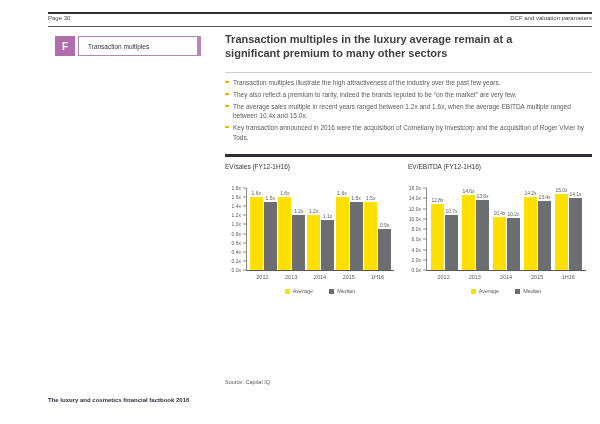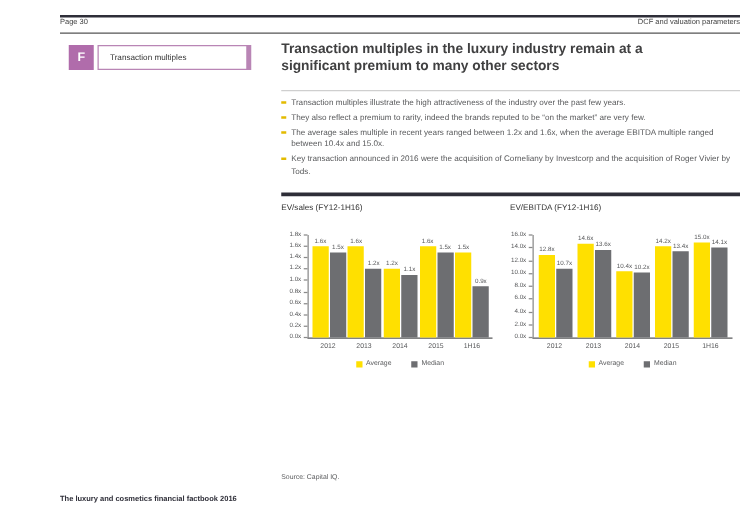--- a/index.html
+++ b/index.html
@@ -75,21 +75,21 @@
 <div class="abs rule-top"></div>
 <div class="abs hdr-left">Page 30</div>
 <div class="abs hdr-right">DCF and valuation parameters</div>
 <div class="abs rule-sub"></div>
 
 <div class="abs tab-letter">F</div>
 <div class="abs tab-box">
   <span>Transaction multiples</span>
 </div>
 
-<div class="abs page-title">Transaction multiples in the luxury industry remain at a significant premium to many other sectors</div>
+<div class="abs page-title">Transaction multiples in the luxury average remain at a significant premium to many other sectors</div>
 
 <div class="abs rule-bullets"></div>
 <div class="abs bullets">
     <div class="bullet">
       <div class="mark"></div>
       <div class="txt">Transaction multiples illustrate the high attractiveness of the industry over the past few years.</div>
     </div>
     <div class="bullet">
       <div class="mark"></div>
       <div class="txt">They also reflect a premium to rarity, indeed the brands reputed to be “on the market” are very few.</div>

